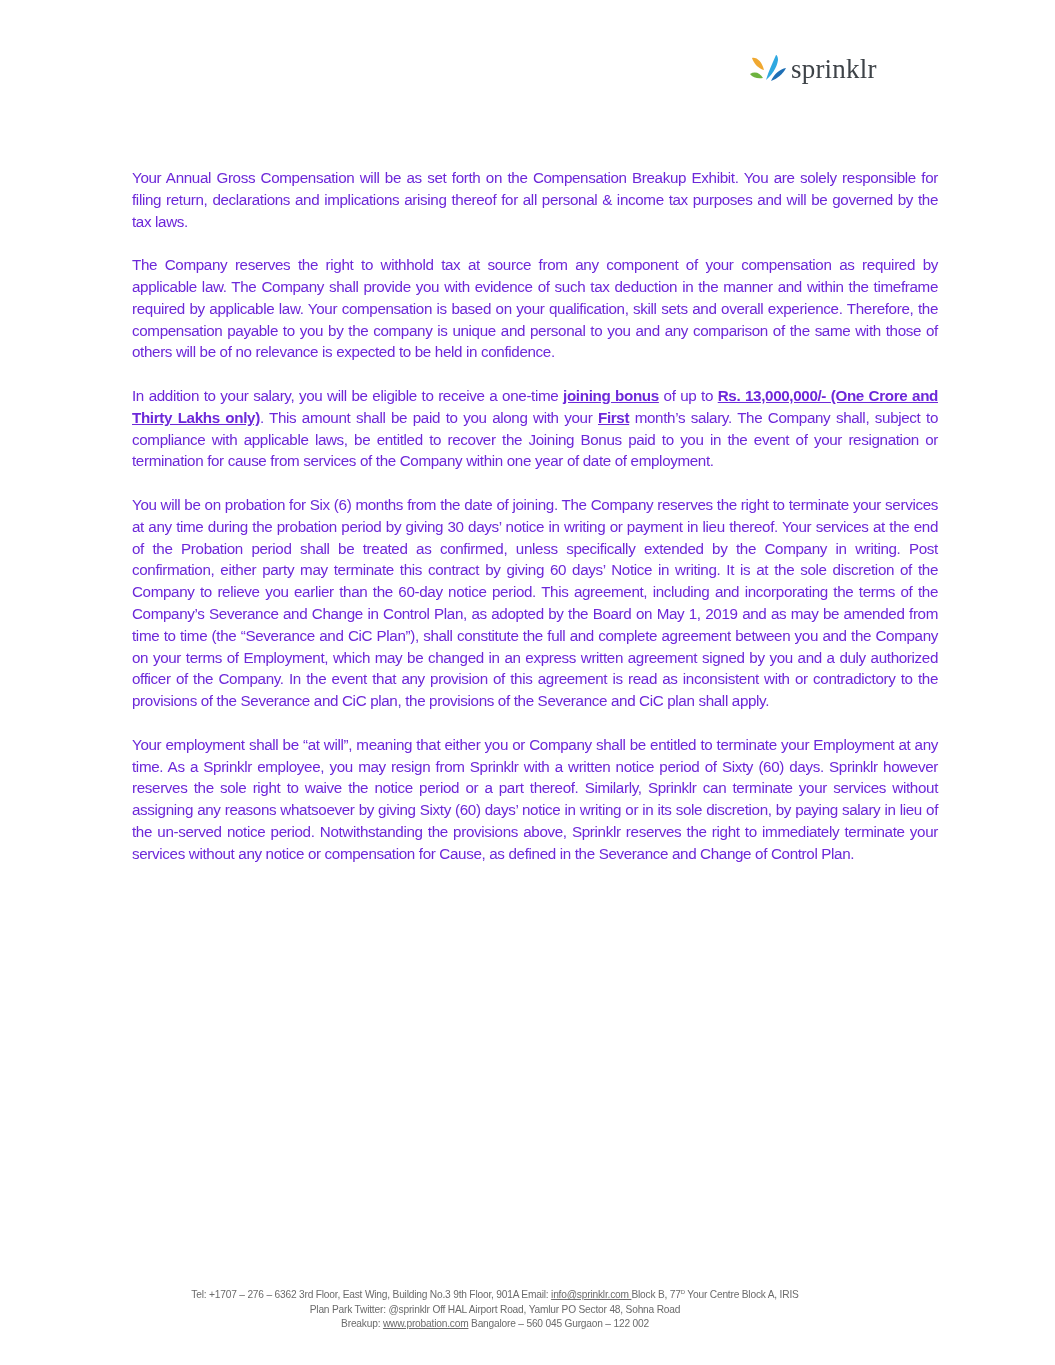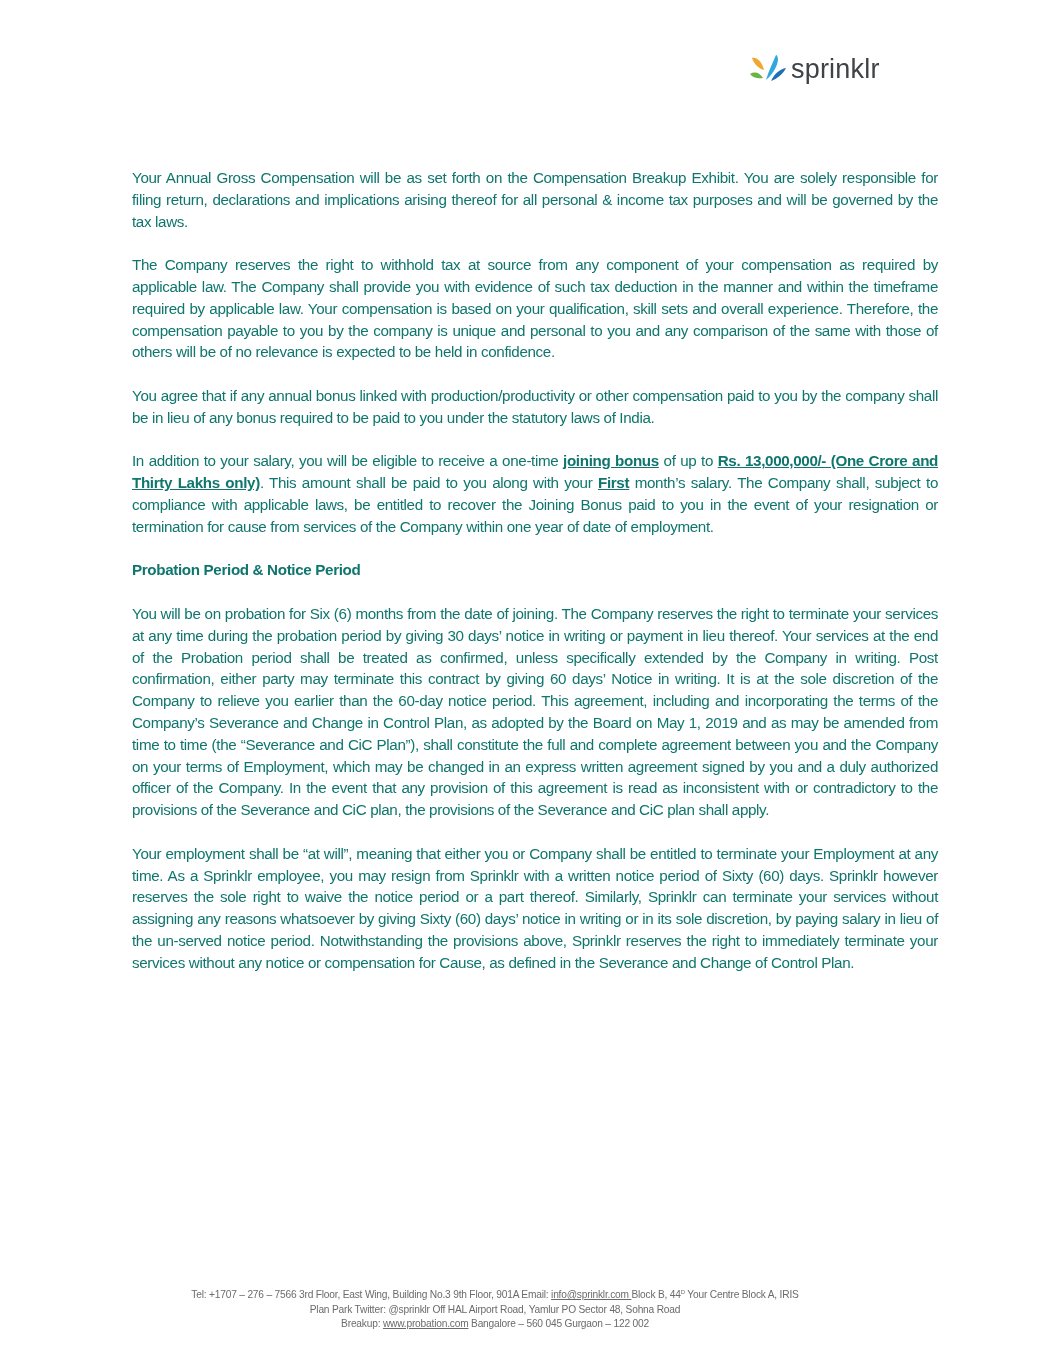--- a/index.html
+++ b/index.html
@@ -5,28 +5,28 @@
     html, body { margin: 0; padding: 0; background: #ffffff; }
     body {
       width: 1055px; height: 1365px; position: relative; overflow: hidden;
       font-family: "Liberation Sans", sans-serif; color: #1a1a1a;
     }
     .logo {
       position: absolute; left: 749px; top: 52px; display: flex; align-items: center;
     }
     .logo svg { width: 40px; height: 34px; display: block; }
     .logo-text {
-      font-family: Liberation Sans, sans-serif; font-size: 27px; color: #3e4348;
+      font-family: Liberation Serif, serif; font-size: 27px; color: #3e4348;
       margin-left: 2px; letter-spacing: 0.2px; line-height: 1;
     }
     .content {
       position: absolute; left: 132px; top: 167px; width: 806px;
       font-size: 15.2px; line-height: 21.8px; text-align: justify;
       font-family: "Liberation Sans", sans-serif; letter-spacing: -0.35px;
-      color: #0f766e;
+      color: #6d28d9;
     }
     .content p { margin: 0 0 21.8px 0; }
     .content h3 { margin: 0 0 21.8px 0; font-size: 15.2px; font-weight: bold; line-height: 21.8px; }
     b { font-weight: bold; text-decoration: underline; }
     .footer {
       position: absolute; left: 0; top: 1288px; width: 990px; text-align: center;
       font-size: 10.2px; line-height: 14.5px; color: #6b6b6b;
       font-family: "Liberation Sans", sans-serif; letter-spacing: -0.2px;
     }
     .footer .line { white-space: nowrap; }
@@ -42,24 +42,22 @@
     <path d="M1 22 C 6 19, 11 21, 14 26 C 9 27, 4 26, 1 22 Z" fill="#6db33f"></path>
     <path d="M27 3 C 24 10, 20 18, 17 28 C 22 24, 28 16, 29 8 C 29 5, 28 3, 27 3 Z" fill="#2fa8e0"></path>
     <path d="M37 16 C 31 17, 25 22, 22 29 C 28 27, 34 22, 37 16 Z" fill="#1e6fb5"></path>
   </svg>
   <span class="logo-text">sprinklr</span>
 </div>
 
 <div class="content">
   <p>Your Annual Gross Compensation will be as set forth on the Compensation Breakup Exhibit. You are solely responsible for filing return, declarations and implications arising thereof for all personal &amp; income tax purposes and will be governed by the tax laws.</p>
   <p>The Company reserves the right to withhold tax at source from any component of your compensation as required by applicable law. The Company shall provide you with evidence of such tax deduction in the manner and within the timeframe required by applicable law. Your compensation is based on your qualification, skill sets and overall experience. Therefore, the compensation payable to you by the company is unique and personal to you and any comparison of the same with those of others will be of no relevance is expected to be held in confidence.</p>
-  <p>You agree that if any annual bonus linked with production/productivity or other compensation paid to you by the company shall be in lieu of any bonus required to be paid to you under the statutory laws of India.</p>
   <p><span>In addition to your salary, you will be eligible to receive a one-time </span><b>joining bonus</b><span> of up to </span><b>Rs. 13,000,000/- (One Crore and Thirty Lakhs only)</b><span>. This amount shall be paid to you along with your </span><b>First</b><span> month’s salary. The Company shall, subject to compliance with applicable laws, be entitled to recover the Joining Bonus paid to you in the event of your resignation or termination for cause from services of the Company within one year of date of employment.</span></p>
-  <h3>Probation Period &amp; Notice Period</h3>
   <p>You will be on probation for Six (6) months from the date of joining. The Company reserves the right to terminate your services at any time during the probation period by giving 30 days’ notice in writing or payment in lieu thereof. Your services at the end of the Probation period shall be treated as confirmed, unless specifically extended by the Company in writing. Post confirmation, either party may terminate this contract by giving 60 days’ Notice in writing. It is at the sole discretion of the Company to relieve you earlier than the 60-day notice period. This agreement, including and incorporating the terms of the Company’s Severance and Change in Control Plan, as adopted by the Board on May 1, 2019 and as may be amended from time to time (the “Severance and CiC Plan”), shall constitute the full and complete agreement between you and the Company on your terms of Employment, which may be changed in an express written agreement signed by you and a duly authorized officer of the Company. In the event that any provision of this agreement is read as inconsistent with or contradictory to the provisions of the Severance and CiC plan, the provisions of the Severance and CiC plan shall apply.</p>
   <p>Your employment shall be “at will”, meaning that either you or Company shall be entitled to terminate your Employment at any time. As a Sprinklr employee, you may resign from Sprinklr with a written notice period of Sixty (60) days. Sprinklr however reserves the sole right to waive the notice period or a part thereof. Similarly, Sprinklr can terminate your services without assigning any reasons whatsoever by giving Sixty (60) days’ notice in writing or in its sole discretion, by paying salary in lieu of the un-served notice period. Notwithstanding the provisions above, Sprinklr reserves the right to immediately terminate your services without any notice or compensation for Cause, as defined in the Severance and Change of Control Plan.</p>
 </div>
 
 <div class="footer">
-  <div class="line"><span>Tel: +1707 – 276 – 7566 3rd Floor, East Wing, Building No.3 9th Floor, 901A Email: </span><a>info@sprinklr.com </a><span>Block B, 44</span><sup>D</sup><span> Your Centre Block A, IRIS</span></div>
+  <div class="line"><span>Tel: +1707 – 276 – 6362 3rd Floor, East Wing, Building No.3 9th Floor, 901A Email: </span><a>info@sprinklr.com </a><span>Block B, 77</span><sup>D</sup><span> Your Centre Block A, IRIS</span></div>
   <div class="line">Plan Park Twitter: @sprinklr Off HAL Airport Road, Yamlur PO Sector 48, Sohna Road</div>
   <div class="line"><span>Breakup: </span><a>www.probation.com</a><span> Bangalore – 560 045 Gurgaon – 122 002</span></div>
 </div>
 
 </body></html>

